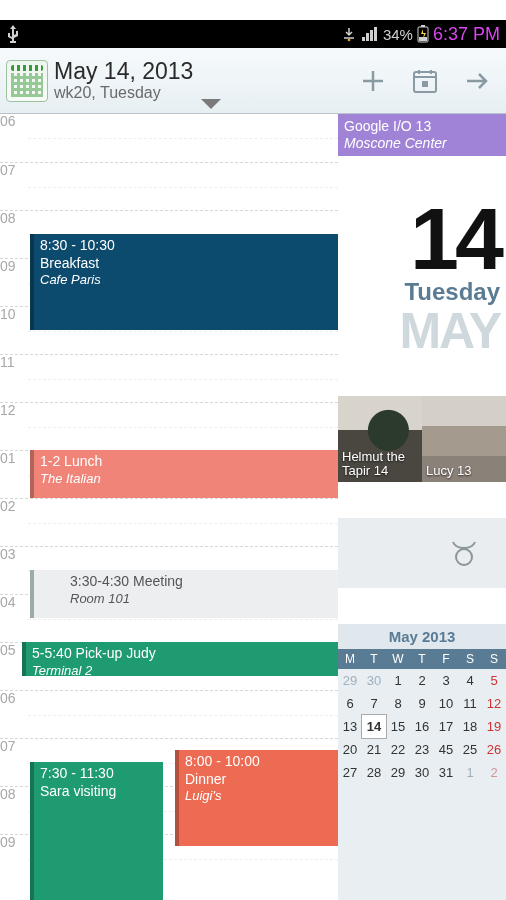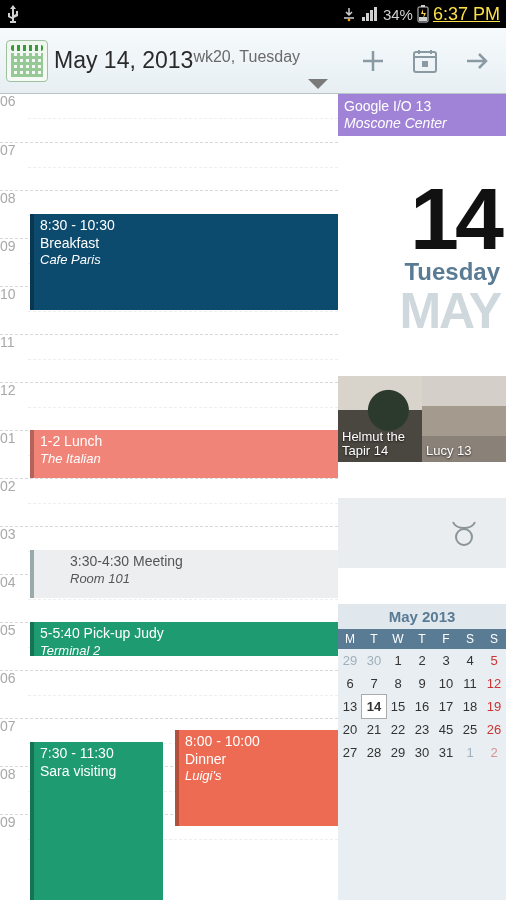--- a/index.html
+++ b/index.html
@@ -1,28 +1,28 @@
 <!DOCTYPE html>
 <html><head>
 <meta charset="utf-8">
 <style>
 * { margin:0; padding:0; box-sizing:border-box; font-family: Arial, Helvetica, sans-serif; }
 html, body { width:506px; height:900px; background:#fff; overflow:hidden; }
 
 
-.status-bar { height:28px; background:#000; color:#d0d0d0; display:flex; align-items:center; justify-content:flex-end; padding:0 6px; font-size:15px; gap:4px;}
+.status-bar { height:28px; background:#000; color:#d0d0d0; display:flex; align-items:center; justify-content:flex-end; padding:0 6px; font-size:15px; gap:4px;margin-top:20px;}
 .status-bar .usb { margin-right:auto; display:flex; align-items:center; gap:4px; }
-.status-bar .clock { font-size:18px; color:#fde047;text-decoration:underline; }
+.status-bar .clock { font-size:18px; color:#d946ef; }
 
 
 .app-bar { height:66px; background: linear-gradient(#f6fafc, #e7eff3); border-bottom:1px solid #b8c4ca; display:flex; align-items:center; padding:0 6px; gap:6px; }
 .cal-icon { width:42px; height:42px; border-radius:4px; background:linear-gradient(#eef6ee,#f7fbf7); border:1px solid #9fc19f; position:relative; flex-shrink:0; }
 .cal-icon::before { content:""; position:absolute; top:4px; left:4px; right:4px; height:6px; background:repeating-linear-gradient(90deg,#3a9a3a 0 3px,transparent 3px 6px); border-radius:2px;}
 .cal-icon::after { content:""; position:absolute; top:12px; left:4px; right:4px; bottom:4px; background:repeating-linear-gradient(0deg,#3a9a3a 0 3px,transparent 3px 6px),repeating-linear-gradient(90deg,#3a9a3a 0 3px,transparent 3px 6px); opacity:.5; }
-.date-block { display:flex; flex-direction:row; line-height:1.1; }
+.date-block { display:flex; flex-direction:column; line-height:1.1; }
 .date-block .date { font-size:23px; color:#2a2a2a; font-weight:400; }
 .date-block .sub { font-size:16px; color:#6a6a6a; }
 .tri { width:0; height:0; border-left:10px solid transparent; border-right:10px solid transparent; border-top:10px solid #7a7a7a; align-self:flex-end; margin-bottom:4px; margin-left:2px; }
 .app-bar .spacer { flex:1; }
 .icon-btn { width:46px; height:46px; display:flex; align-items:center; justify-content:center; color:#7a8a92; }
 svg { display:block; }
 
 
 .main { display:flex; height:calc(900px - 28px - 66px); }
 .agenda { flex:1; position:relative; background:#fff; }
@@ -192,21 +192,21 @@
         <div class="loc">Cafe Paris</div>
       </div>
       <div class="event " style="top: 336px; height: 48px; left: 30px; right: 0px; background: rgb(240, 132, 120);">
         <div>1-2 Lunch</div>
         <div class="loc">The Italian</div>
       </div>
       <div class="event event-grey" style="top: 456px; height: 48px; left: 30px; right: 0px; padding-left: 36px;">
         <div>3:30-4:30 Meeting</div>
         <div class="loc">Room 101</div>
       </div>
-      <div class="event " style="top: 528px; height: 33.6px; left: 30px; right: 0px; background: rgb(30, 155, 112);">
+      <div class="event " style="top: 528px; height: 33.6px; left: 22px; right: 0px; background: rgb(30, 155, 112);">
         <div>5-5:40 Pick-up Judy</div>
         <div class="loc">Terminal 2</div>
       </div>
       <div class="event " style="top: 648px; height: 192px; left: 30px; right: 175px; background: rgb(30, 155, 112);">
         <div>7:30 - 11:30</div>
         <div>Sara visiting</div>
       </div>
       <div class="event " style="top: 636px; height: 96px; left: 175px; right: 0px; background: rgb(238, 107, 83);">
         <div>8:00 - 10:00</div>
         <div>Dinner</div>

